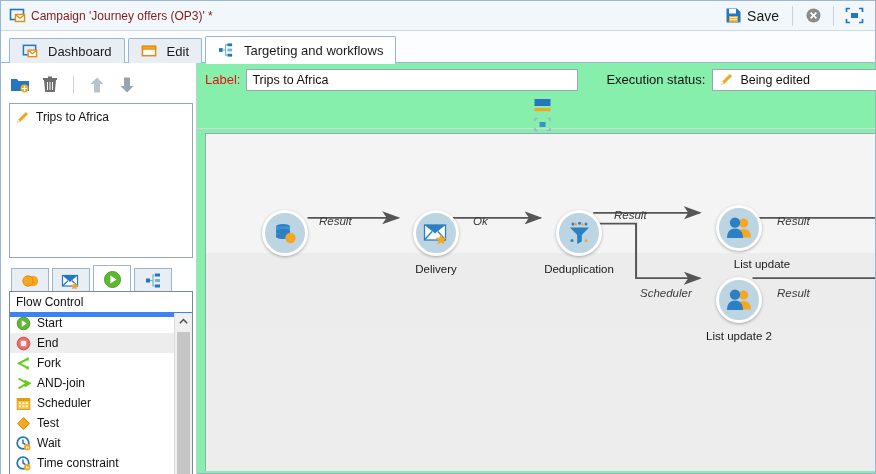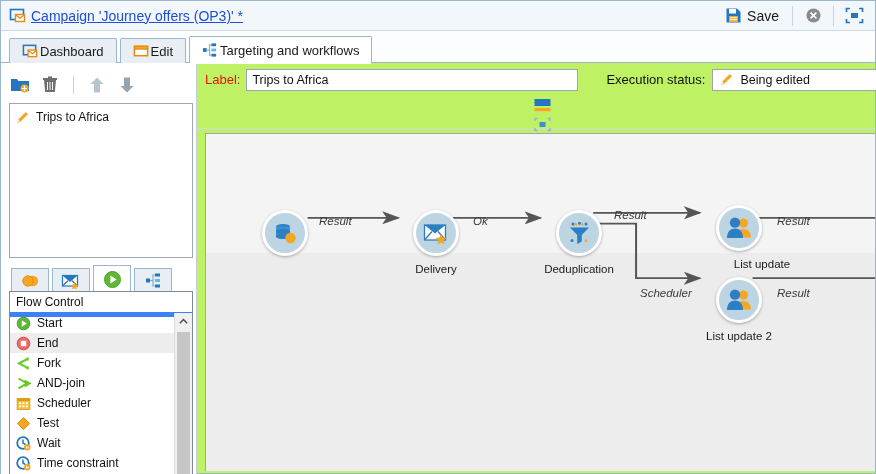--- a/index.html
+++ b/index.html
@@ -7,32 +7,32 @@
     width:876px;height:474px;overflow:hidden;
     font-family:"Liberation Sans",sans-serif;
     font-size:12px;color:#222;background:#ffffff;
     -webkit-font-smoothing:antialiased;
   }
   .app{position:relative;width:876px;height:474px;border:1px solid #9bb7cf;box-sizing:border-box;background:#fff;}
 
   
   .titlebar{position:absolute;left:0;top:0;width:874px;height:30px;background:#f2f7fb;border-bottom:1px solid #cfd9e0;box-sizing:border-box;display:flex;align-items:center;}
   .title-left{display:flex;align-items:center;padding-left:8px;flex:1;min-width:0;}
-  .title-text{color:#1d4ed8;font-size:14px;white-space:nowrap;overflow:hidden;text-decoration:underline;}
+  .title-text{color:#7f1d1d;font-size:12px;white-space:nowrap;overflow:hidden;}
   .title-right{display:flex;align-items:center;height:100%;}
   .tb-sep{width:1px;height:20px;background:#c8d3db;margin:0 7px;}
   .save-btn{display:flex;align-items:center;gap:5px;padding:2px 6px;cursor:default;}
   .save-label{font-size:14px;color:#1a1a1a;}
   .icon{display:inline-block;line-height:0;}
 
   
   .tabstrip{position:absolute;left:0;top:30px;width:874px;height:32px;background:#fbfdff;box-sizing:border-box;}
   .tabstrip:after{content:"";position:absolute;left:0;right:0;bottom:0;height:1px;background:#9bb7cf;}
   .tabs{position:absolute;left:8px;bottom:0;display:flex;align-items:flex-end;z-index:2;}
-  .tab{display:flex;align-items:center;gap:2px;height:25px;padding:0 12px;border:1px solid #9bb7cf;border-bottom:none;background:#e8eef3;margin-right:3px;box-sizing:border-box;cursor:default;
+  .tab{display:flex;align-items:center;gap:10px;height:25px;padding:0 12px;border:1px solid #9bb7cf;border-bottom:none;background:#e8eef3;margin-right:3px;box-sizing:border-box;cursor:default;
        border-top-left-radius:2px;border-top-right-radius:2px;}
   .tab span.lbl{font-size:13px;color:#1a1a1a;white-space:nowrap;}
   .tab.active{background:#ffffff;height:27px;position:relative;}
   .tab.active:after{content:"";position:absolute;left:0;right:0;bottom:-1px;height:2px;background:#fff;}
 
   
   .leftpane{position:absolute;left:0;top:62px;width:196px;height:411px;background:#ffffff;box-sizing:border-box;border-right:1px solid #c3ced6;}
   .lp-toolbar{position:absolute;left:6px;top:8px;width:186px;height:28px;display:flex;align-items:center;gap:4px;}
   .lp-toolbar .vsep{width:1px;height:18px;background:#c8d3db;margin:0 6px;}
   .tbtn{width:26px;height:24px;display:flex;align-items:center;justify-content:center;cursor:default;}
@@ -50,21 +50,21 @@
   .pal-header{height:20px;line-height:20px;padding-left:6px;font-size:12px;color:#111;background:#fff;border-bottom:5px solid #3b82f6;}
   .pal-list{position:absolute;left:0;top:21px;right:17px;bottom:0;overflow:hidden;}
   .pal-row{display:flex;align-items:center;gap:6px;height:20px;padding-left:6px;}
   .pal-row .lbl{font-size:12px;color:#111;white-space:nowrap;}
   .pal-row.sel{background:#ededed;}
   .pal-scroll{position:absolute;right:0;top:21px;bottom:0;width:17px;background:#f0f0f0;border-left:1px solid #dcdcdc;}
   .pal-arrow{height:17px;display:flex;align-items:center;justify-content:center;color:#5a5a5a;font-size:10px;}
   .pal-thumb{position:absolute;left:2px;right:2px;top:19px;height:172px;background:#c6c6c6;}
 
   
-  .rightpane{position:absolute;left:196px;top:62px;right:0;bottom:0;background:#bef264;}
+  .rightpane{position:absolute;left:196px;top:62px;right:0;bottom:0;background:#86efac;}
 
   .labelbar{position:absolute;left:0;top:0;right:0;height:33px;display:flex;align-items:center;}
   .lbl-red{color:#e8110f;font-size:13px;margin-left:8px;margin-right:6px;}
   .lbl-input{width:332px;height:22px;border:1px solid #9aa7b0;background:#fff;box-sizing:border-box;font-size:12.5px;color:#111;padding:0 5px;line-height:20px;display:flex;align-items:center;}
   .exec-label{font-size:13px;color:#111;margin-left:28px;margin-right:7px;white-space:nowrap;}
   .exec-input{flex:1;height:22px;border:1px solid #9aa7b0;background:#fff;box-sizing:border-box;display:flex;align-items:center;gap:6px;padding:0 6px;margin-right:-2px;}
   .exec-input .v{font-size:12.5px;color:#111;}
 
   .wf-toolbar{position:absolute;left:0;top:33px;right:0;height:33px;display:flex;align-items:center;padding-left:12px;border-bottom:1px solid #cfd9e0;box-sizing:border-box;flex-direction:column;}
   .wf-toolbar .vsep{width:1px;height:20px;background:#cbd5dc;margin:0 7px;}

